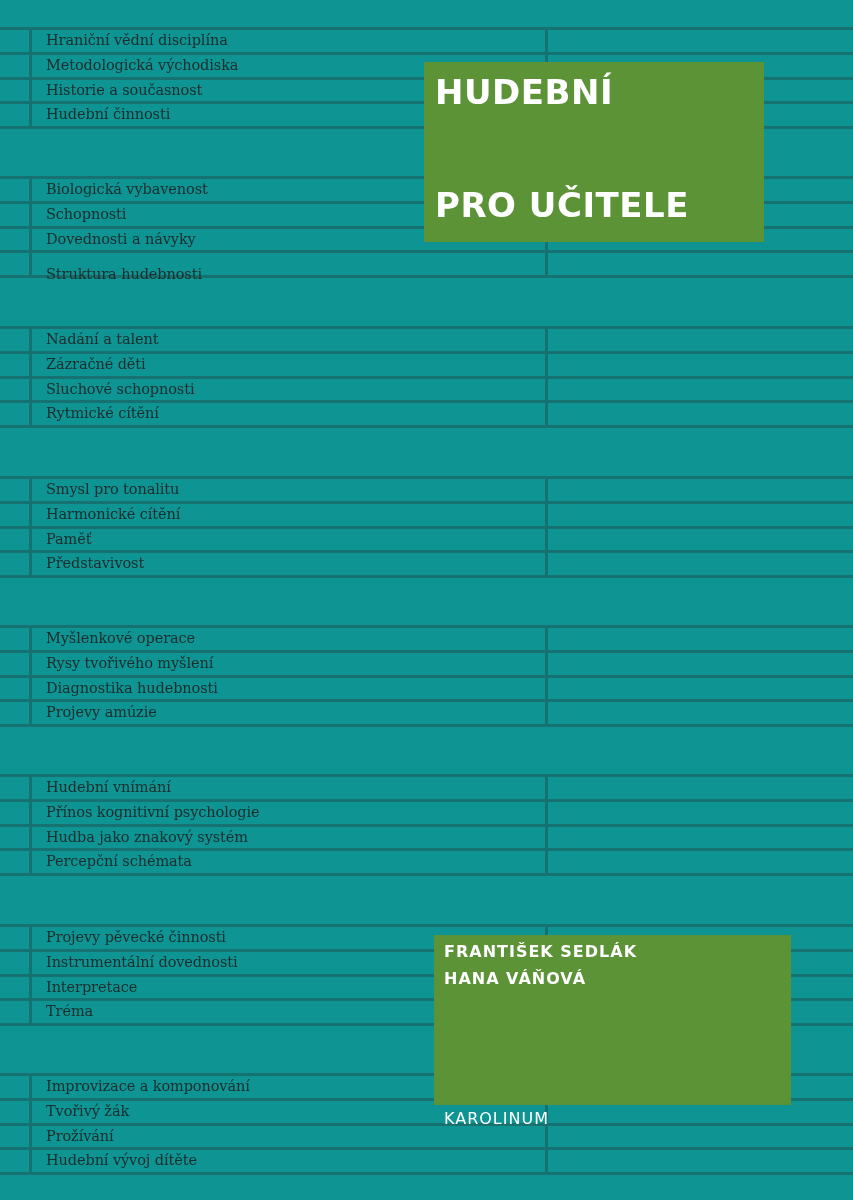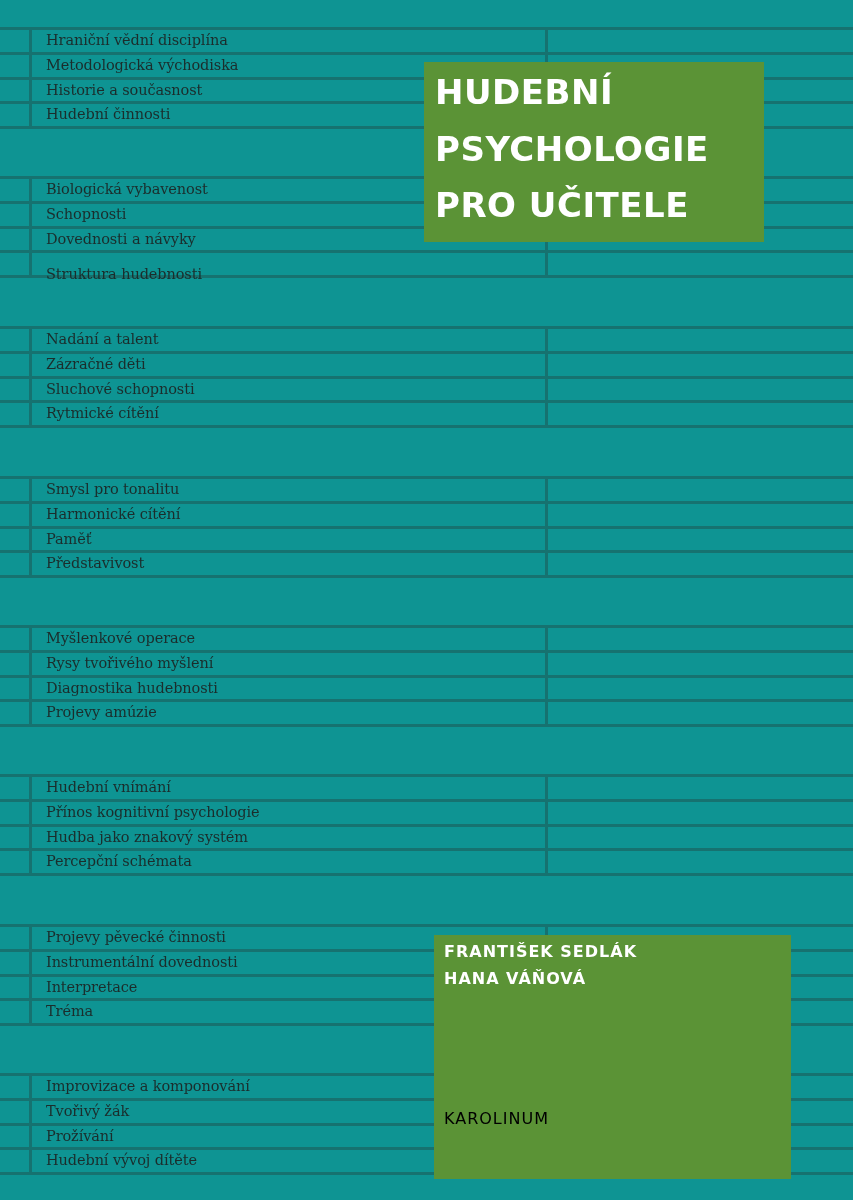--- a/index.html
+++ b/index.html
@@ -6,23 +6,23 @@
   body{width:853px;height:1200px;background:#0e9493;position:relative;overflow:hidden;font-family:"DejaVu Serif",serif;}
   .group{position:absolute;left:0;width:853px;height:101px;}
   .hline{position:absolute;left:0;width:853px;height:3px;background:#167270;}
   .vline{position:absolute;top:0;width:3px;height:101px;background:#167270;}
   .vline.l{left:29px;}
   .vline.r{left:545px;}
   .row-text{position:absolute;left:46px;font-size:14.5px;color:#1b2d2c;line-height:25px;height:25px;white-space:nowrap;letter-spacing:-0.1px;}
   .box{position:absolute;background:#5b9336;color:#fff;font-family:"DejaVu Sans",sans-serif;}
   .title-box{left:424px;top:62px;width:340px;height:180px;}
   .title-line{position:absolute;left:11px;font-size:34px;font-weight:bold;letter-spacing:0.5px;line-height:40px;}
-  .author-box{left:434px;top:935px;width:357px;height:244px;}
+  .author-box{left:434px;top:935px;width:357px;height:170px;}
   .author{position:absolute;left:10px;font-size:16px;font-weight:bold;letter-spacing:1px;}
-  .publisher{position:absolute;left:10px;top:174px;font-size:16px;letter-spacing:1px;color:#000000;}
+  .publisher{position:absolute;left:10px;top:174px;font-size:16px;letter-spacing:1px;color:#ffffff;}
 </style>
 </head>
 <body>
 
 <div id="groups">
     <div class="group" style="top: 27px;">
       <div class="hline" style="top: 0px;"></div>
       <div class="hline" style="top: 24.8px;"></div>
       <div class="hline" style="top: 49.6px;"></div>
       <div class="hline" style="top: 74.4px;"></div>
@@ -122,21 +122,20 @@
       <div class="vline r"></div>
       <div class="row-text" style="top: 1px;">Improvizace a komponování</div>
       <div class="row-text" style="top: 25.8px;">Tvořivý žák</div>
       <div class="row-text" style="top: 50.6px;">Prožívání</div>
       <div class="row-text" style="top: 75.4px;">Hudební vývoj dítěte</div>
     </div>
   </div>
 
 <div class="box title-box">
   <div class="title-line" style="top:10px">HUDEBNÍ</div>
-  <div class="title-line" style="top:67px">PSYCHOLOGIE</div>
   <div class="title-line" style="top:123px">PRO UČITELE</div>
 </div>
 
 <div class="box author-box">
   <div class="author" style="top:7px">FRANTIŠEK SEDLÁK</div>
   <div class="author" style="top:34px">HANA VÁŇOVÁ</div>
   <div class="publisher">KAROLINUM</div>
 </div>
 
 </body></html>

